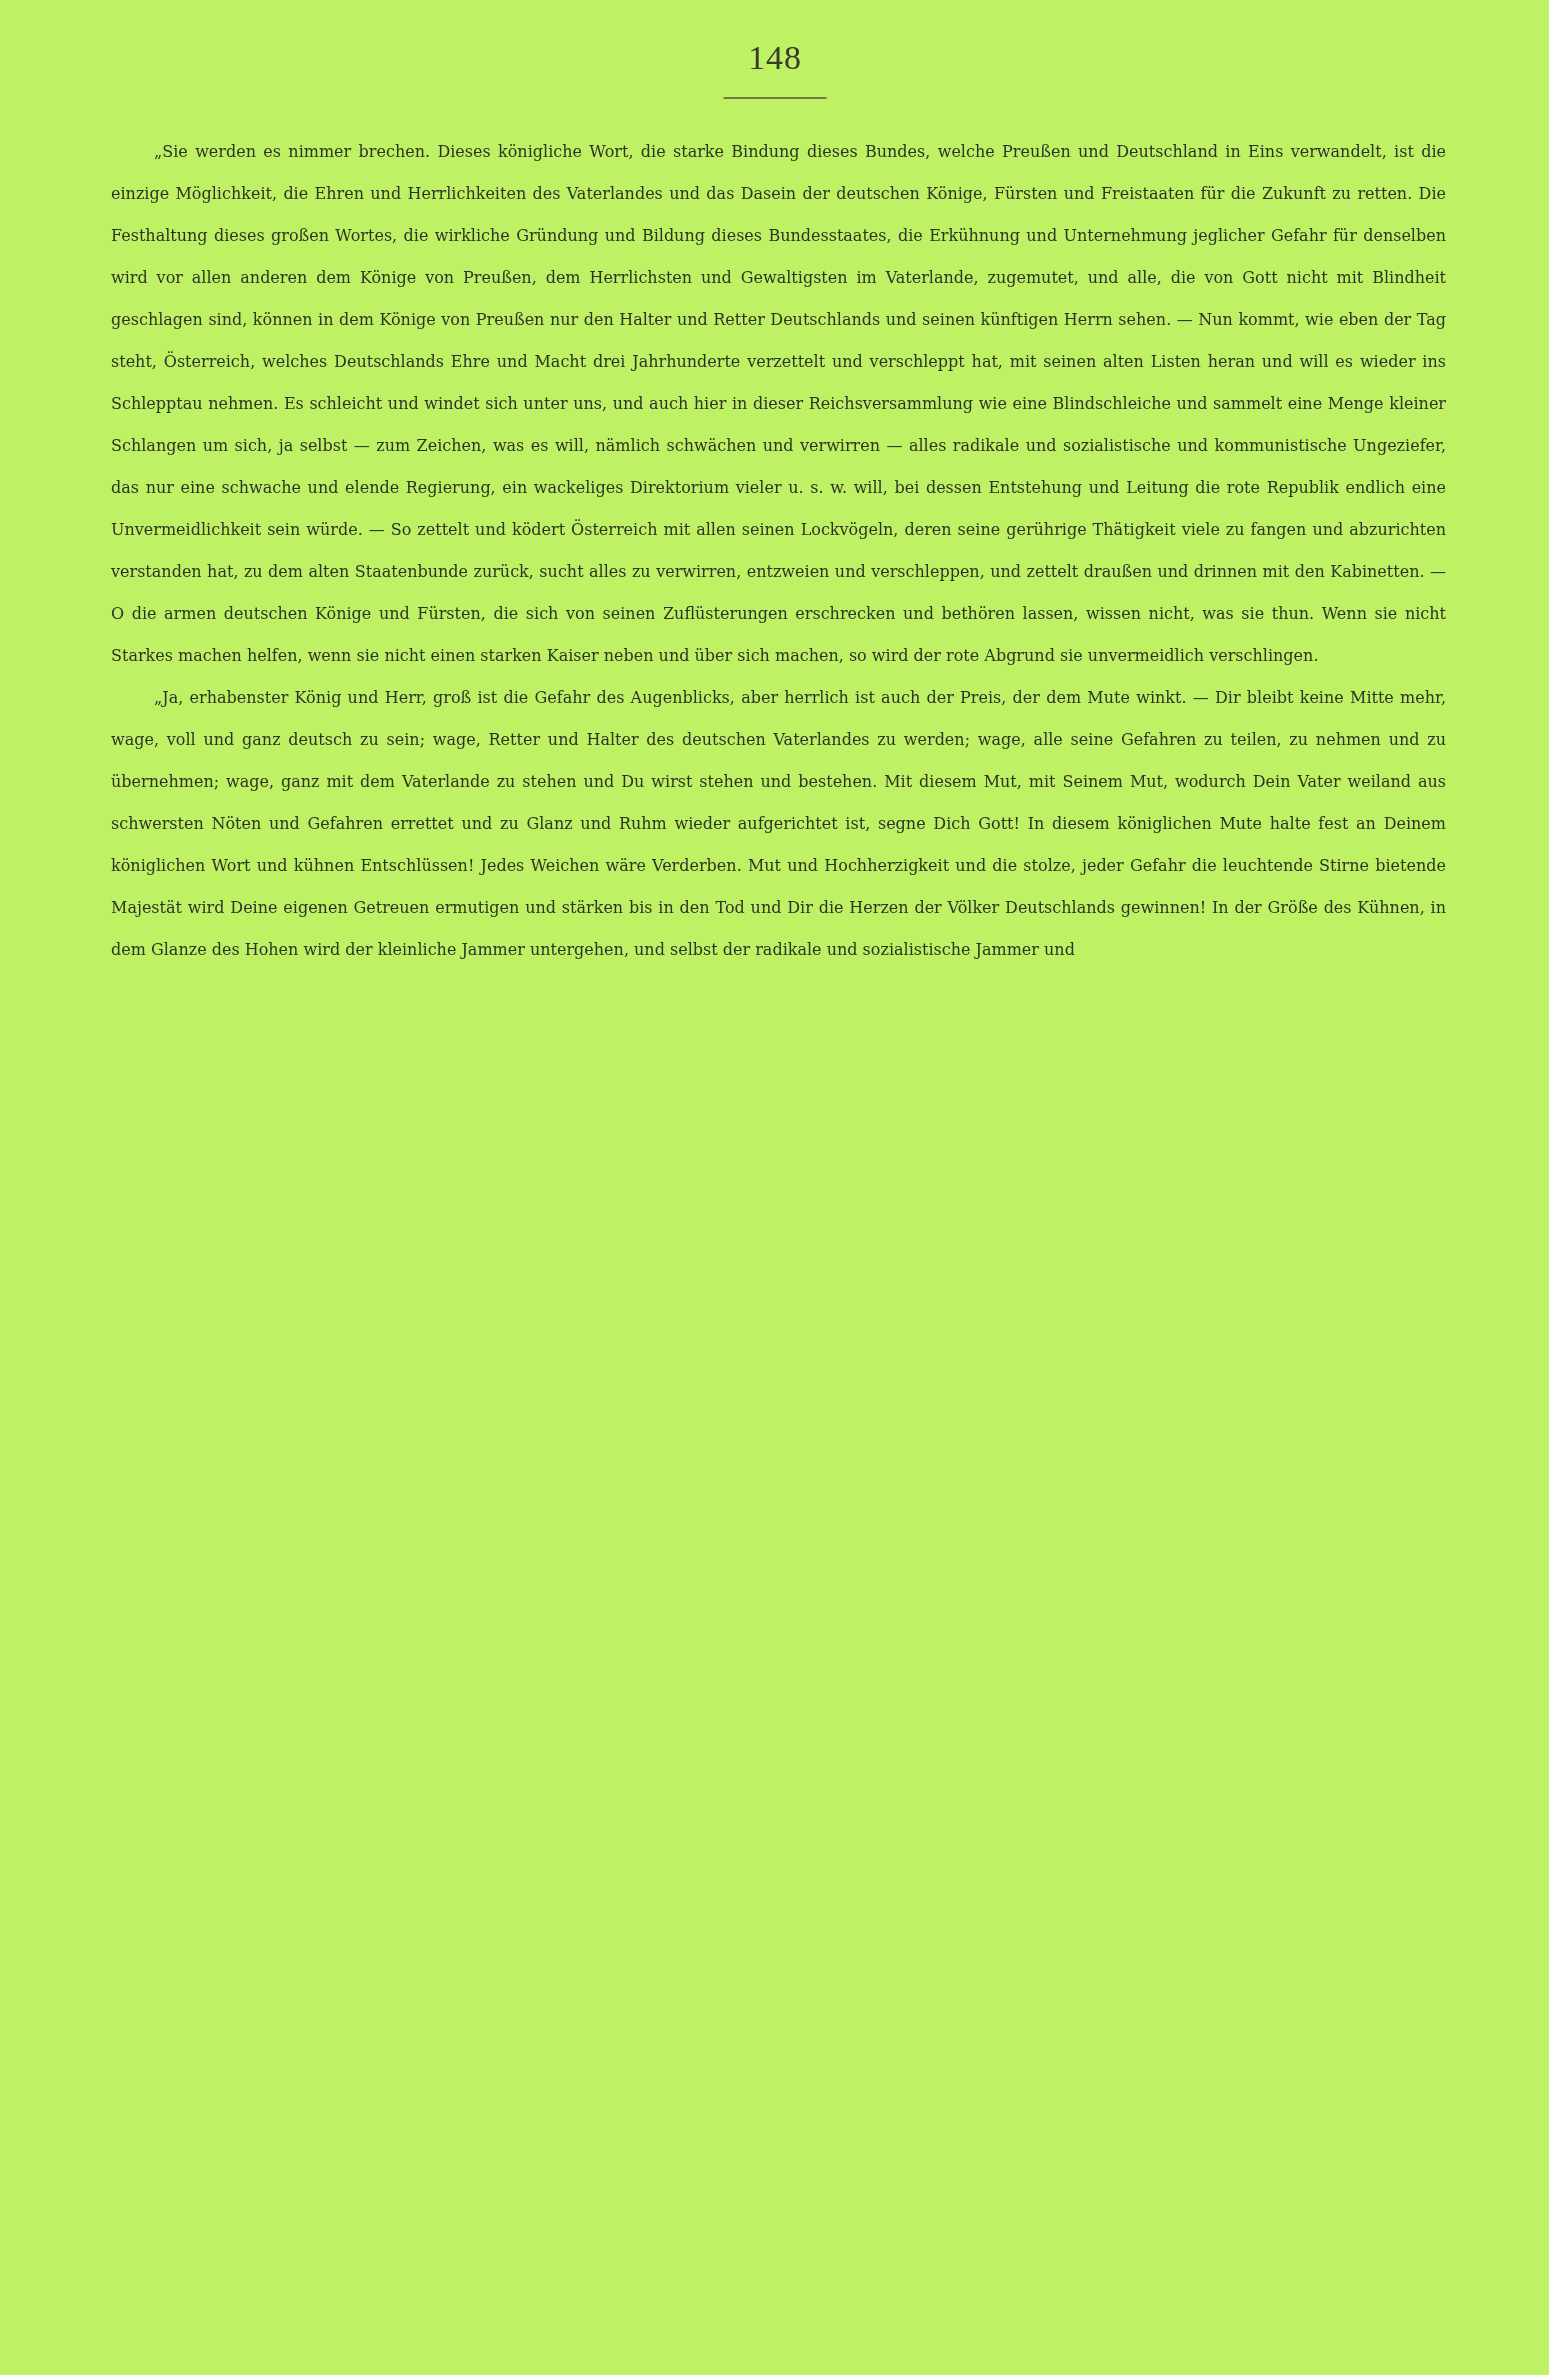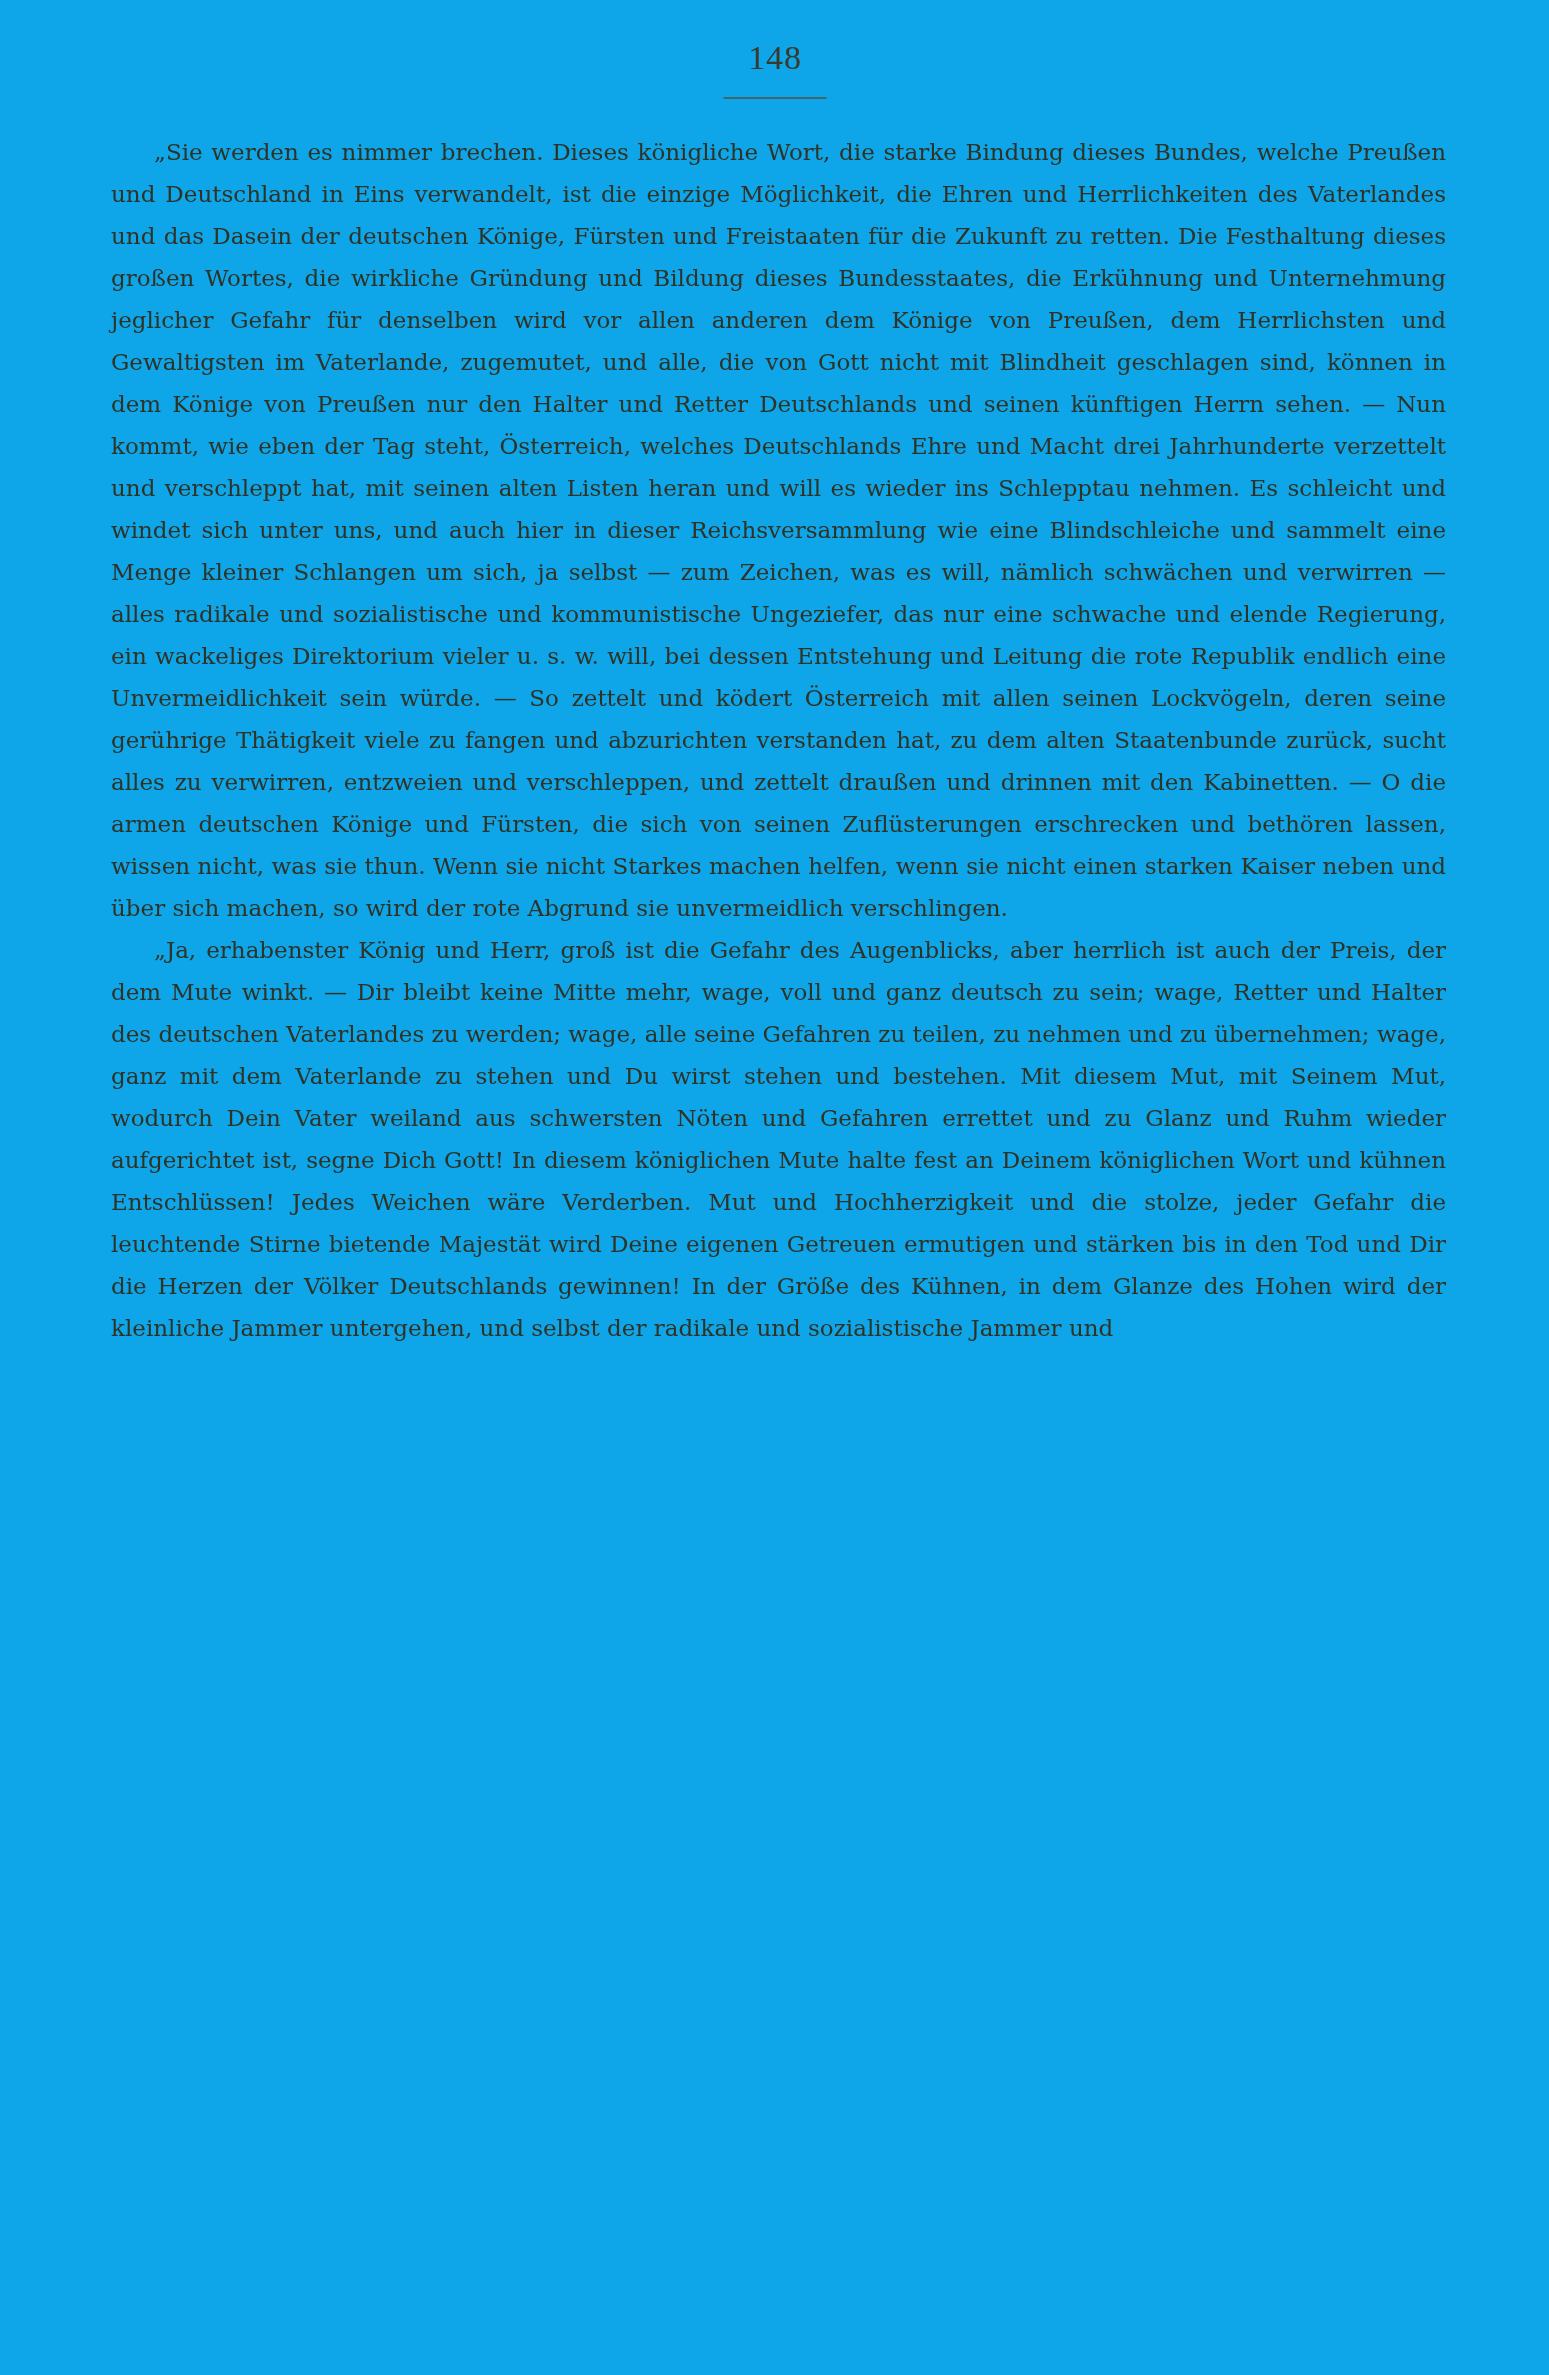--- a/index.html
+++ b/index.html
@@ -4,21 +4,21 @@
 <style>
   html, body {
     margin: 0;
     padding: 0;
     background: #efeccd;
   }
   .page {
     position: relative;
     width: 1550px;
     height: 2375px;
-    background: #0ea5e9;
+    background: #bef264;
     box-sizing: border-box;
     overflow: hidden;
   }
   .page-number {
     position: absolute;
     top: 39px;
     left: 0;
     width: 100%;
     text-align: center;
     font-family: "Liberation Serif", serif;
@@ -35,21 +35,21 @@
     height: 1.9px;
     background: #55523d;
     opacity: 0.75;
   }
   .body-text {
     position: absolute;
     top: 131px;
     left: 111px;
     width: 1335px;
     font-family: "DejaVu Serif", serif;
-    font-size: 23px;
+    font-size: 16px;
     line-height: 42px;
     color: #2f3326;
     text-align: justify;
     text-justify: inter-word;
   }
   .body-text p {
     margin: 0;
   }
   .body-text p.indent {
     text-indent: 43px;

